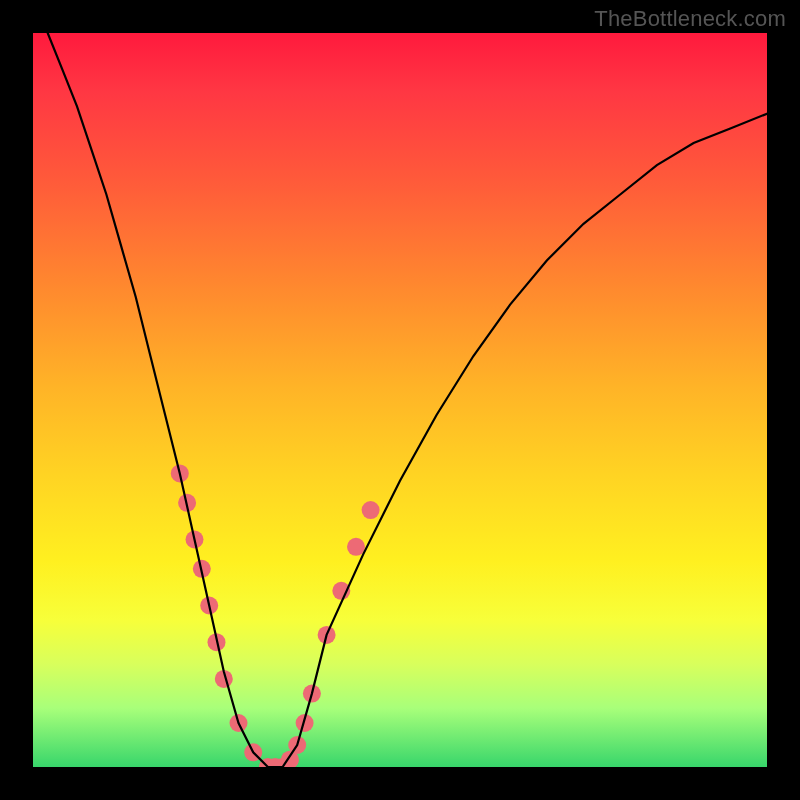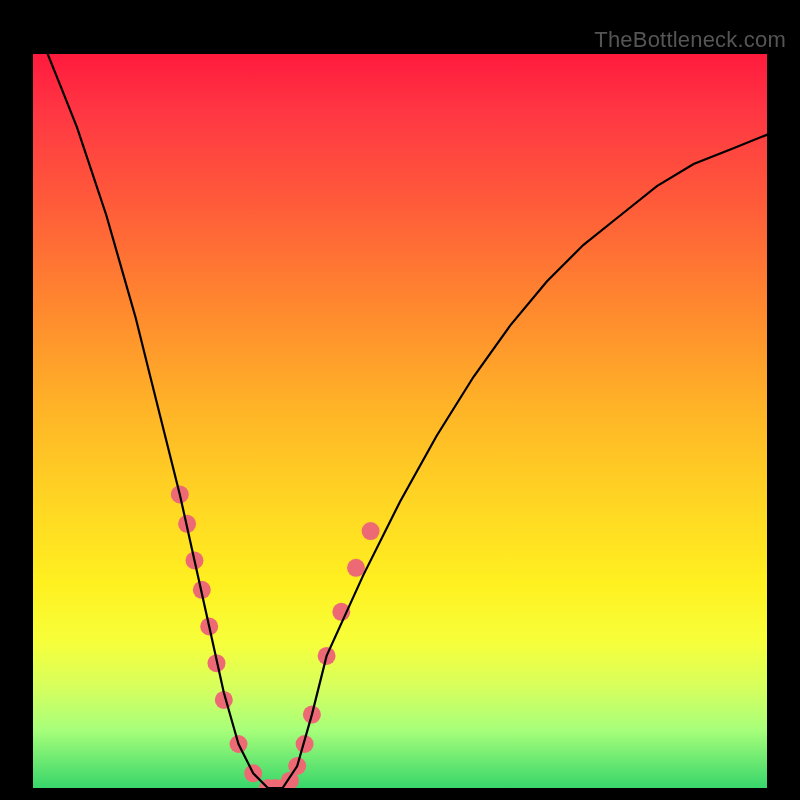--- a/index.html
+++ b/index.html
@@ -9,21 +9,20 @@
     height: 800px;
     overflow: hidden;
     background: #000;
     font-family: Arial, Helvetica, sans-serif;
   }
   .frame {
     position: relative;
     width: 800px;
     height: 704px;
     background: #000;
-    margin-top: 21px;
   }
   .plot-area {
     position: absolute;
     left: 33px;
     top: 33px;
     width: 734px;
     height: 734px;
     
     background: linear-gradient(
       to bottom,

